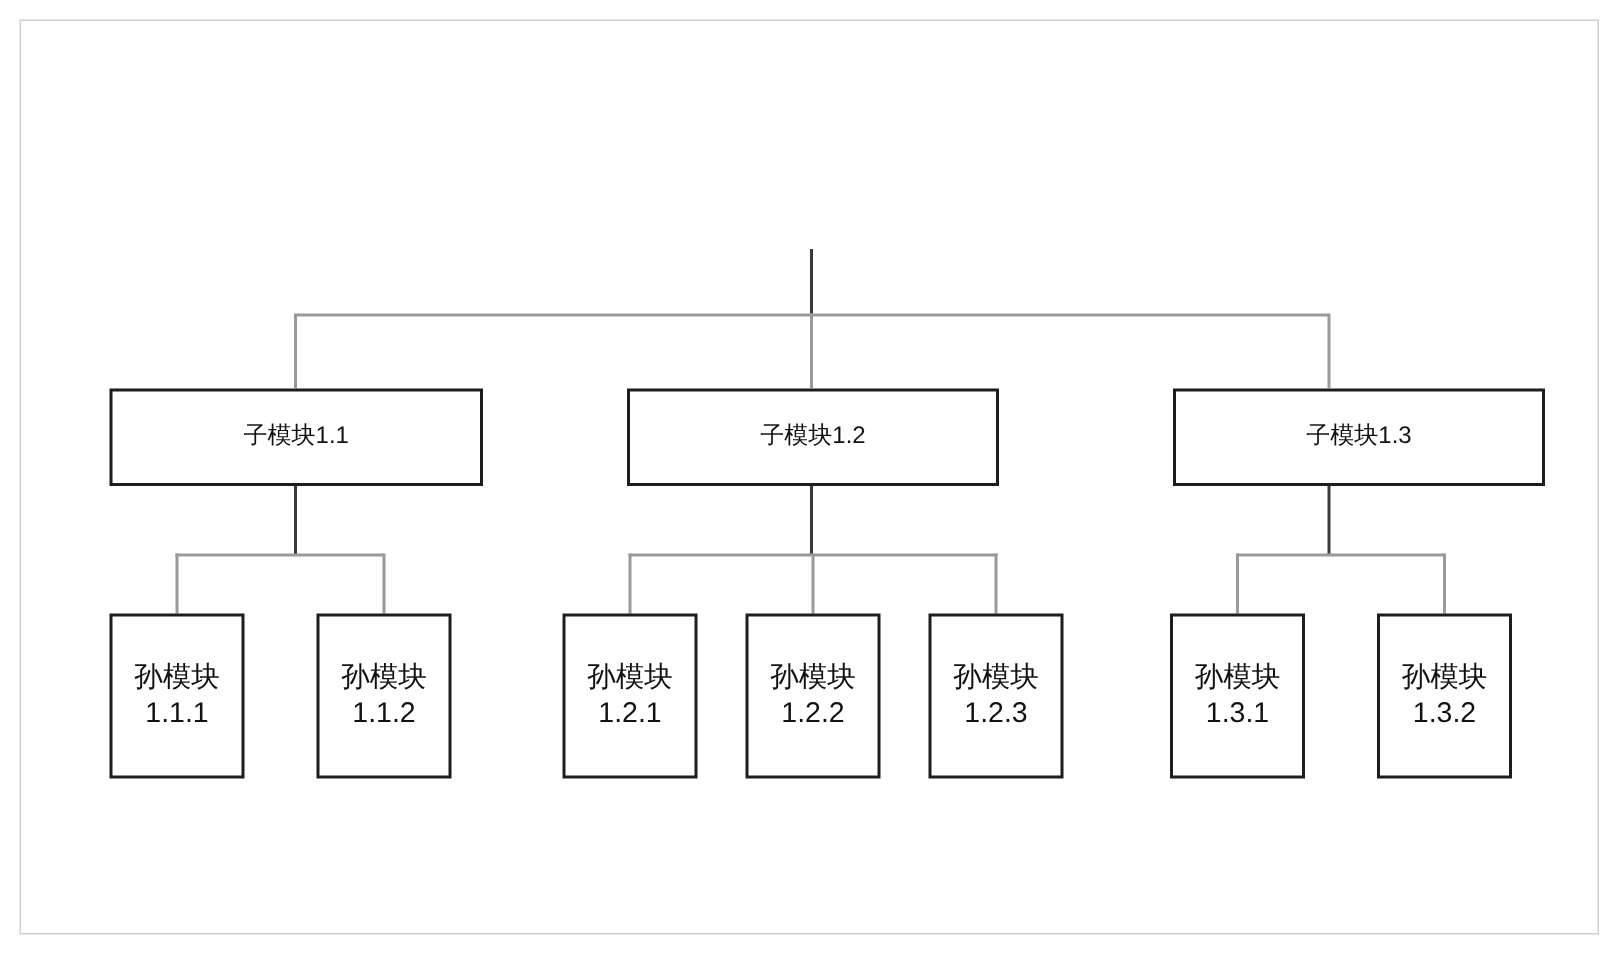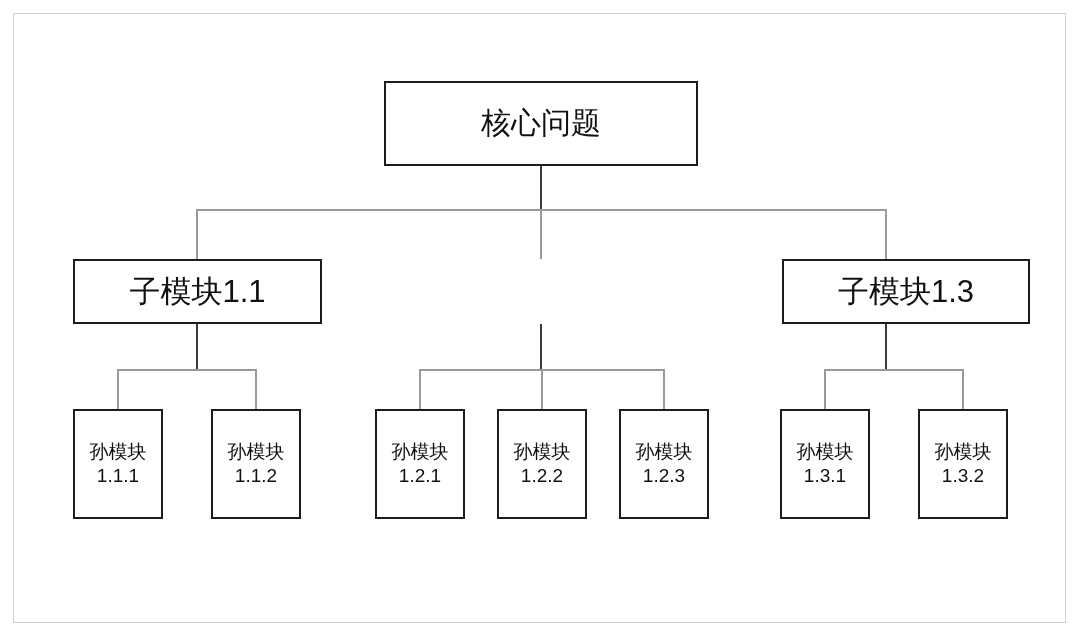--- a/index.html
+++ b/index.html
@@ -62,21 +62,21 @@
     left: 384px;
     top: 81px;
     width: 314px;
     height: 85px;
     font-size: 30px;
   }
 
   .node-l2 {
     top: 259px;
     height: 65px;
-    font-size: 31px;
+    font-size: 16px;
   }
   .node-l2.c1 { left: 73px;  width: 249px; }
   .node-l2.c2 { left: 418px; width: 248px; }
   .node-l2.c3 { left: 762px; width: 248px; margin-left: 20px; }
 
   .node-l3 {
     top: 409px;
     width: 90px;
     height: 110px;
     font-size: 19px;
@@ -113,23 +113,23 @@
   <div class="conn h-line" style="left:419px; top:369px; width:246px;"></div>
   <div class="conn v-line" style="left:419px; top:369px; height:41px;"></div>
   <div class="conn v-line" style="left:541px; top:369px; height:41px;"></div>
   <div class="conn v-line" style="left:663px; top:369px; height:41px;"></div>
 
   <div class="conn v-line dark" style="left:885px; top:324px; height:46px;"></div>
   <div class="conn h-line" style="left:824px; top:369px; width:139px;"></div>
   <div class="conn v-line" style="left:824px; top:369px; height:41px;"></div>
   <div class="conn v-line" style="left:962px; top:369px; height:41px;"></div>
 
-  <div class="node node-root">核心问题</div>
 
   <div class="node node-l2 c1">子模块1.1</div>
+  <div class="node node-l2 c2">子模块1.2</div>
   <div class="node node-l2 c3">子模块1.3</div>
 
   <div class="node node-l3 g1">孙模块
 1.1.1</div>
   <div class="node node-l3 g2">孙模块
 1.1.2</div>
   <div class="node node-l3 g3">孙模块
 1.2.1</div>
   <div class="node node-l3 g4">孙模块
 1.2.2</div>

